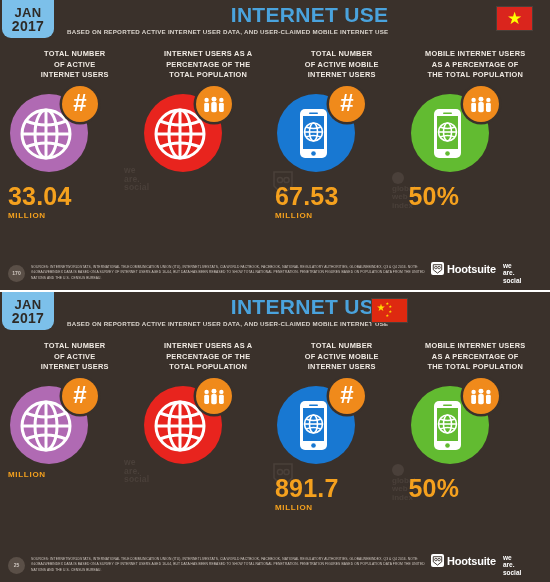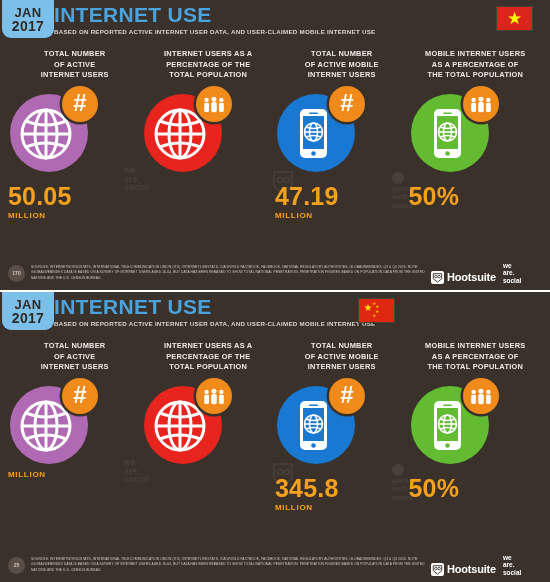--- a/index.html
+++ b/index.html
@@ -38,21 +38,21 @@
     color:#2e2a26;
     display:flex; flex-direction:column;
     align-items:center; justify-content:center;
     line-height:1.0;
     font-weight:bold;
     letter-spacing:.3px;
   }
   .date-badge .m{ font-size:13px; }
   .date-badge .y{ font-size:14px; }
 
-  .title-wrap{ padding-top:4px; }
+  .title-wrap{ margin-left:13px; padding-top:4px;text-align:right; }
   .title{
     color:#4aa3dd;
     font-size:21px;
     font-weight:bold;
     letter-spacing:.3px;
     line-height:1.05;
   }
   .subtitle{
     color:#d9d3cc;
     font-size:6.2px;
@@ -165,21 +165,21 @@
   }
   .sources{
     margin-left:6px;
     flex:1 1 auto;
     font-size:3.3px;
     line-height:1.55;
     color:#cfc7c0;
     letter-spacing:.1px;
     max-width:400px;
   }
-  .logos{ display:flex; align-items:flex-end; gap:7px; flex:0 0 auto; }
+  .logos{ display:flex; align-items:flex-start; gap:7px; flex:0 0 auto; }
   .hoot{ display:flex; align-items:center; gap:3px; }
   .hoot-owl{ width:13px; height:13px; border-radius:2px; background:#ffffff; display:flex; align-items:center; justify-content:center; }
   .hoot-owl svg{ display:block; }
   .hoot-name{ color:#ffffff; font-size:11px; font-weight:bold; letter-spacing:-.2px; }
   .was-logo{ color:#ffffff; font-size:6.5px; font-weight:bold; line-height:1.08; }
 </style>
 </head>
 <body>
 
 <div class="page">
@@ -225,21 +225,21 @@
               <line x1="12" y1="40" x2="60" y2="40"></line>
               <path d="M16 27 Q36 35 56 27"></path>
               <path d="M16 53 Q36 45 56 53"></path>
               <line x1="36" y1="16" x2="36" y2="64"></line>
             </g>
           </svg>
           <div class="badge">
             <span class="hash">#</span>
           </div>
         </div>
-        <div class="value">50.05</div>
+        <div class="value">33.04</div>
         <div class="unit">MILLION</div>
       </div>
 
       <div class="stat">
         <div class="stat-label">INTERNET USERS AS A<br>PERCENTAGE OF THE<br>TOTAL POPULATION</div>
         <div class="icon-box">
           <div class="disc" style="background:#e8241e"></div>
           <svg class="glyph" viewBox="0 0 78 78">
             <g fill="none" stroke="#ffffff" stroke-width="3">
               <circle cx="36" cy="40" r="24"></circle>
@@ -280,21 +280,21 @@
               <ellipse cx="36.5" cy="38" rx="4" ry="9"></ellipse>
               <line x1="27.5" y1="38" x2="45.5" y2="38"></line>
               <path d="M29 33 Q36.5 36 44 33"></path>
               <path d="M29 43 Q36.5 40 44 43"></path>
             </g>
           </svg>
           <div class="badge">
             <span class="hash">#</span>
           </div>
         </div>
-        <div class="value">47.19</div>
+        <div class="value">67.53</div>
         <div class="unit">MILLION</div>
       </div>
 
       <div class="stat">
         <div class="stat-label">MOBILE INTERNET USERS<br>AS A PERCENTAGE OF<br>THE TOTAL POPULATION</div>
         <div class="icon-box">
           <div class="disc" style="background:#62bb31"></div>
           <svg class="glyph" viewBox="0 0 78 78">
             <rect x="23" y="15" width="27" height="49" rx="5" fill="#ffffff"></rect>
             <rect x="26" y="22" width="21" height="33" fill="#62bb31"></rect>
@@ -447,21 +447,21 @@
               <ellipse cx="36.5" cy="38" rx="4" ry="9"></ellipse>
               <line x1="27.5" y1="38" x2="45.5" y2="38"></line>
               <path d="M29 33 Q36.5 36 44 33"></path>
               <path d="M29 43 Q36.5 40 44 43"></path>
             </g>
           </svg>
           <div class="badge">
             <span class="hash">#</span>
           </div>
         </div>
-        <div class="value">345.8</div>
+        <div class="value">891.7</div>
         <div class="unit">MILLION</div>
       </div>
 
       <div class="stat">
         <div class="stat-label">MOBILE INTERNET USERS<br>AS A PERCENTAGE OF<br>THE TOTAL POPULATION</div>
         <div class="icon-box">
           <div class="disc" style="background:#62bb31"></div>
           <svg class="glyph" viewBox="0 0 78 78">
             <rect x="23" y="15" width="27" height="49" rx="5" fill="#ffffff"></rect>
             <rect x="26" y="22" width="21" height="33" fill="#62bb31"></rect>

